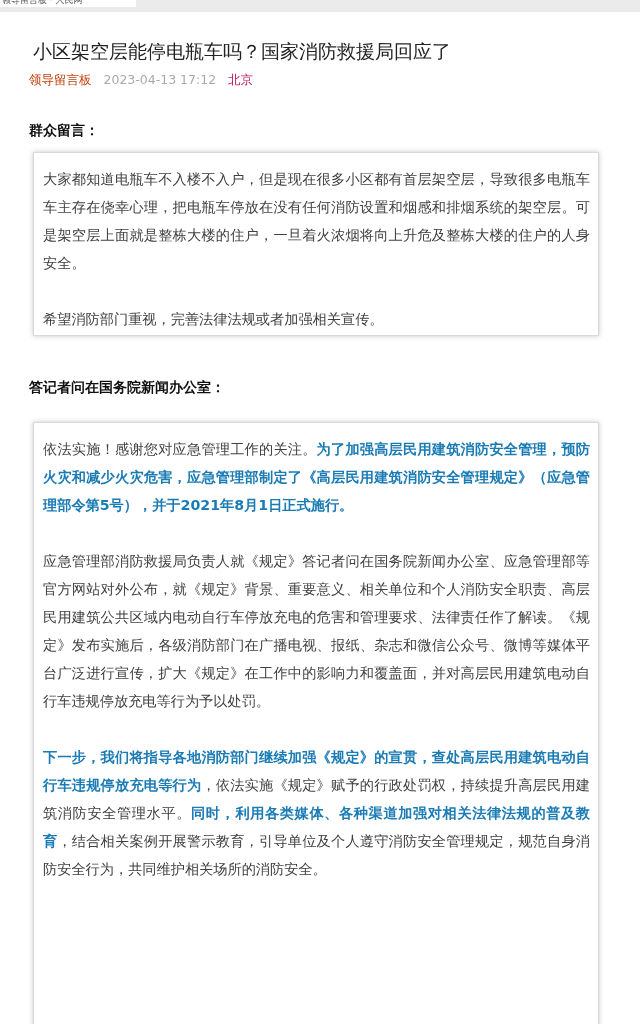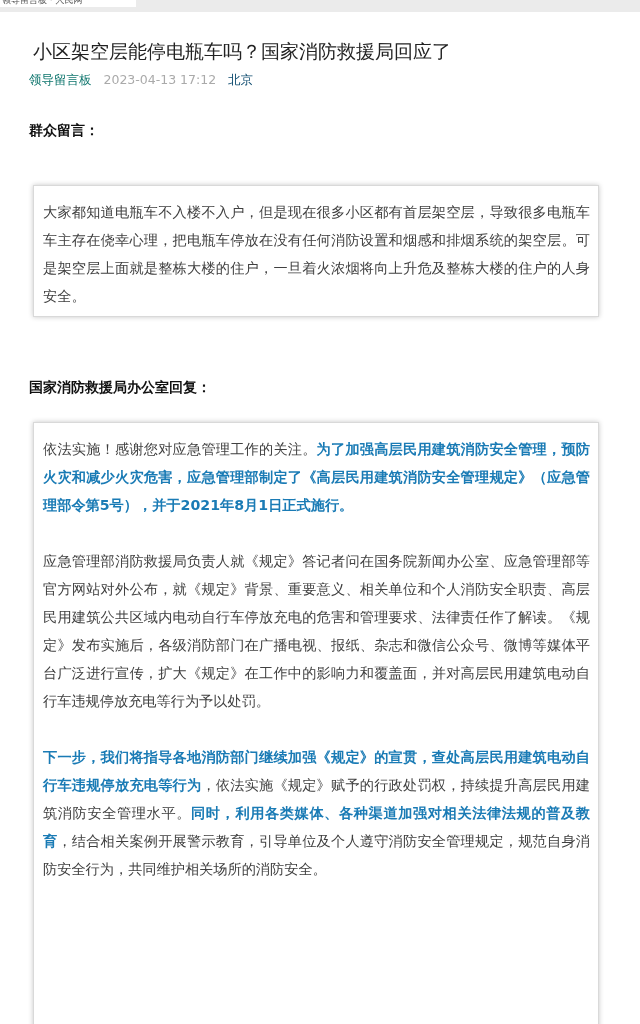--- a/index.html
+++ b/index.html
@@ -9,23 +9,23 @@
     position: relative;
   }
   .topbar { position: absolute; left: 0; top: 0; width: 640px; height: 12px; background: #ebebeb; }
   .topbar .tab { position: absolute; left: 0; top: 0; width: 136px; height: 7px; background: #ffffff; overflow: hidden; }
   .topbar .tab span { display: block; font-size: 9px; line-height: 9px; color: #555; margin-top: -4px; padding-left: 2px; white-space: nowrap; }
   .title {
     position: absolute; left: 29px; top: 34px; width: 600px;
     font-size: 19px; line-height: 26px; color: #222222; font-weight: normal; margin: 4px;
   }
   .meta { position: absolute; left: 29px; top: 71px; font-size: 12.5px; line-height: 18px; white-space: nowrap; }
-  .meta .source { color: #0f766e; text-align: center; }
+  .meta .source { color: #c2410c; text-align: center; }
   .meta .time { color: #aaaaaa; margin-left: 8px; }
-  .meta .loc { color: #0c4a6e; margin-left: 8px; }
+  .meta .loc { color: #be185d; margin-left: 8px; }
   .section-label {
     position: absolute; left: 29px; font-size: 14px; font-weight: bold; color: #111111; line-height: 20px; font-family: Liberation Mono, monospace;
   }
   .box {
     position: absolute; left: 33px; width: 566px; background: #ffffff;
     border: 1px solid #d9d9d9; box-shadow: 0 0 5px rgba(0,0,0,0.22);
     padding: 12px 8px 0 9px; box-sizing: border-box;
   }
   .box p { margin: 0; font-size: 14.2px; line-height: 28px; color: #404040; text-align: justify; }
   .box p + p { margin-top: 28px; }
@@ -43,23 +43,24 @@
 <h1 class="title">小区架空层能停电瓶车吗？国家消防救援局回应了</h1>
 
 <div class="meta">
   <span class="source">领导留言板</span>
   <span class="time">2023-04-13 17:12</span>
   <span class="loc">北京</span>
 </div>
 
 <div class="section-label" style="top:121px;">群众留言：</div>
 
-<div class="box" style="top:185px; height:132px;">
+<div class="box" style="top:152px; height:184px;">
   <p>大家都知道电瓶车不入楼不入户，但是现在很多小区都有首层架空层，导致很多电瓶车车主存在侥幸心理，把电瓶车停放在没有任何消防设置和烟感和排烟系统的架空层。可是架空层上面就是整栋大楼的住户，一旦着火浓烟将向上升危及整栋大楼的住户的人身安全。</p>
+  <p>希望消防部门重视，完善法律法规或者加强相关宣传。</p>
 </div>
 
-<div class="section-label" style="top:378px;">国家消防救援局办公室回复：</div>
+<div class="section-label" style="top:378px;">答记者问在国务院新闻办公室：</div>
 
 <div class="box" style="top:422px; height:640px;">
   <p><span>依法实施！感谢您对应急管理工作的关注。</span><span class="hl">为了加强高层民用建筑消防安全管理，预防火灾和减少火灾危害，应急管理部制定了《高层民用建筑消防安全管理规定》（应急管理部令第5号），并于2021年8月1日正式施行。</span></p>
   <p><span>应急管理部消防救援局负责人就《规定》答记者问在国务院新闻办公室、应急管理部等官方网站对外公布，就《规定》背景、重要意义、相关单位和个人消防安全职责、高层民用建筑公共区域内电动自行车停放充电的危害和管理要求、法律责任作了解读。《规定》发布实施后，各级消防部门在广播电视、报纸、杂志和微信公众号、微博等媒体平台广泛进行宣传，扩大《规定》在工作中的影响力和覆盖面，并对高层民用建筑电动自行车违规停放充电等行为予以处罚。</span></p>
   <p><span class="hl">下一步，我们将指导各地消防部门继续加强《规定》的宣贯，查处高层民用建筑电动自行车违规停放充电等行为</span><span>，依法实施《规定》赋予的行政处罚权，持续提升高层民用建筑消防安全管理水平。</span><span class="hl">同时，利用各类媒体、各种渠道加强对相关法律法规的普及教育</span><span>，结合相关案例开展警示教育，引导单位及个人遵守消防安全管理规定，规范自身消防安全行为，共同维护相关场所的消防安全。</span></p>
 </div>
 
 </body></html>

